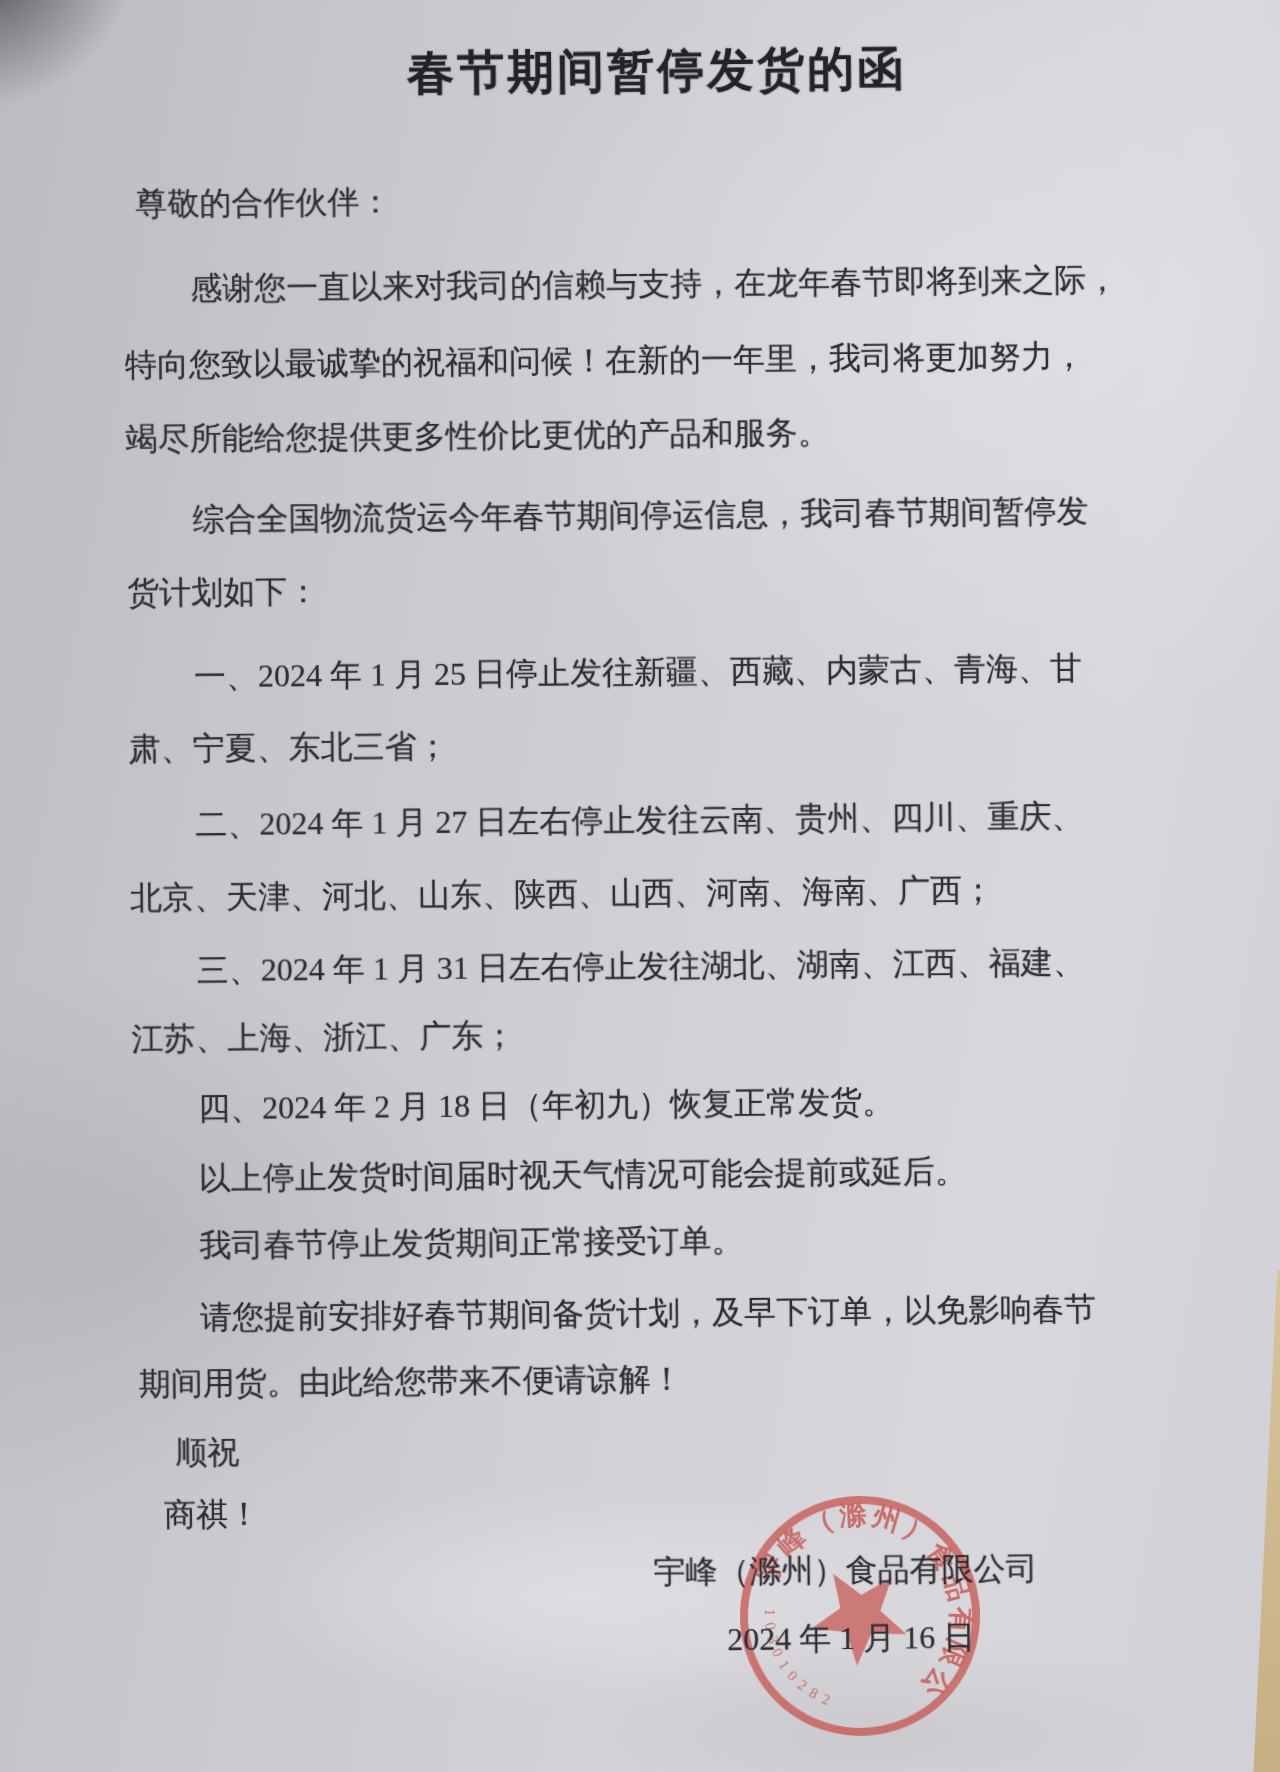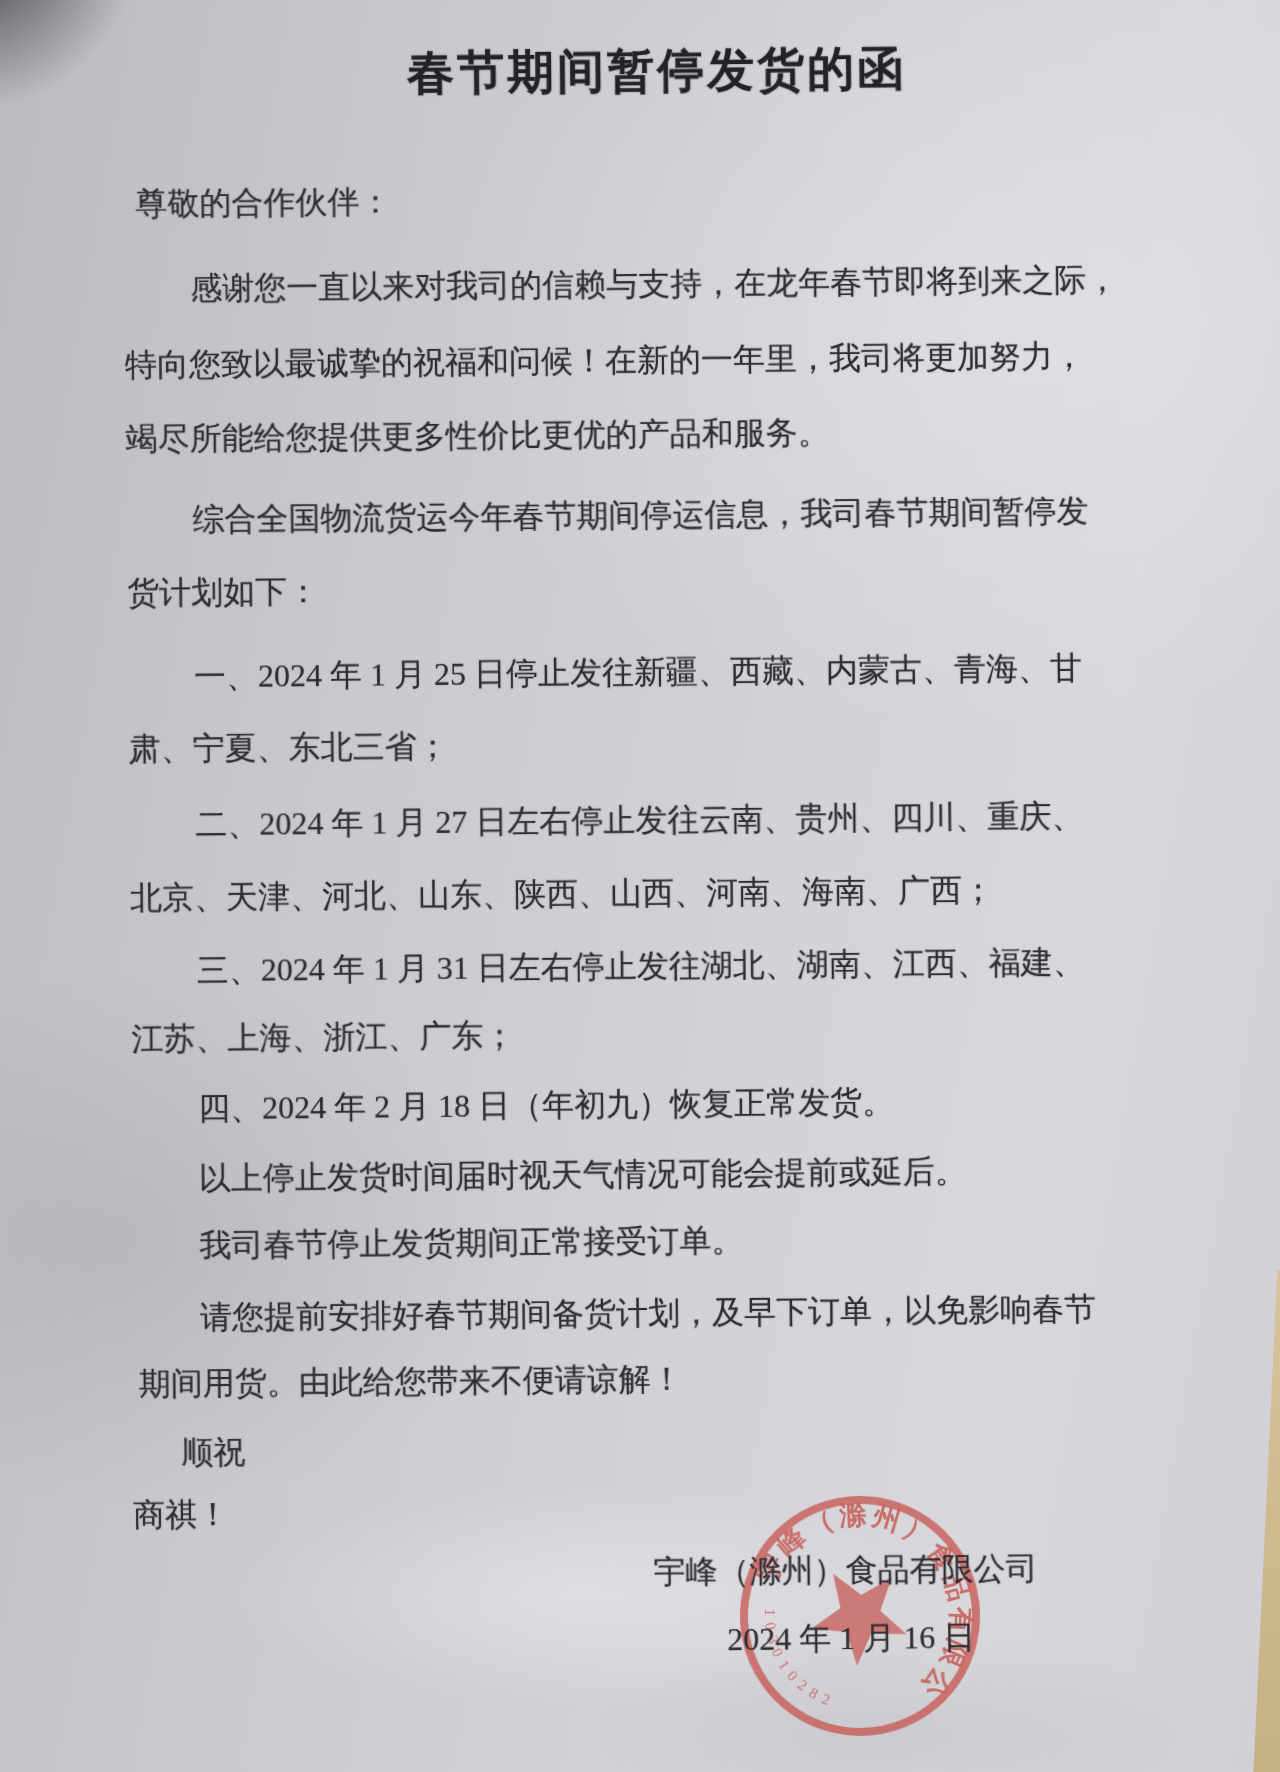--- a/index.html
+++ b/index.html
@@ -72,22 +72,22 @@
   <div class="line" style="top:784px;left:196px;">二、2024 年 1 月 27 日左右停止发往云南、贵州、四川、重庆、</div>
   <div class="line" style="top:857px;left:130px;">北京、天津、河北、山东、陕西、山西、河南、海南、广西；</div>
   <div class="line" style="top:930px;left:196px;">三、2024 年 1 月 31 日左右停止发往湖北、湖南、江西、福建、</div>
   <div class="line" style="top:998px;left:130px;">江苏、上海、浙江、广东；</div>
   <div class="line" style="top:1068px;left:196px;">四、2024 年 2 月 18 日（年初九）恢复正常发货。</div>
   <div class="line" style="top:1138px;left:196px;">以上停止发货时间届时视天气情况可能会提前或延后。</div>
   <div class="line" style="top:1205px;left:196px;">我司春节停止发货期间正常接受订单。</div>
   <div class="line" style="top:1277px;left:196px;">请您提前安排好春节期间备货计划，及早下订单，以免影响春节</div>
   <div class="line" style="top:1343px;left:134px;">期间用货。由此给您带来不便请谅解！</div>
 
-  <div class="line" style="top:1412px;left:176px;">顺祝</div>
-  <div class="line" style="top:1474px;left:127px;">商祺！</div>
+  <div class="line" style="top:1412px;left:170px;">顺祝</div>
+  <div class="line" style="top:1474px;left:158px;">商祺！</div>
 
   <svg class="stamp" width="260" height="260" viewBox="0 0 260 260">
     <g transform="rotate(40 130 130)" fill="#c5463f">
       <circle cx="130" cy="130" r="116" fill="none" stroke="#c5463f" stroke-width="8" opacity="0.85"></circle>
       <polygon opacity="0.8" points="130,80 142.3,113 177.6,114.6 150,136.5 159.4,170.5 130,151 100.6,170.5 110,136.5 82.4,114.6 117.7,113"></polygon>
       <path id="arcTop" d="M 43.5 161.5 A 92 92 0 1 1 216.5 161.5" fill="none"></path>
       <text font-size="27" font-weight="bold" letter-spacing="4" fill="#c5463f" opacity="0.9">
         <textPath href="#arcTop">宇峰（滁州）食品有限公司</textPath>
       </text>
       <path id="arcBottom" d="M 52.2 184.5 A 95 95 0 0 0 170.2 216.1" fill="none"></path>

